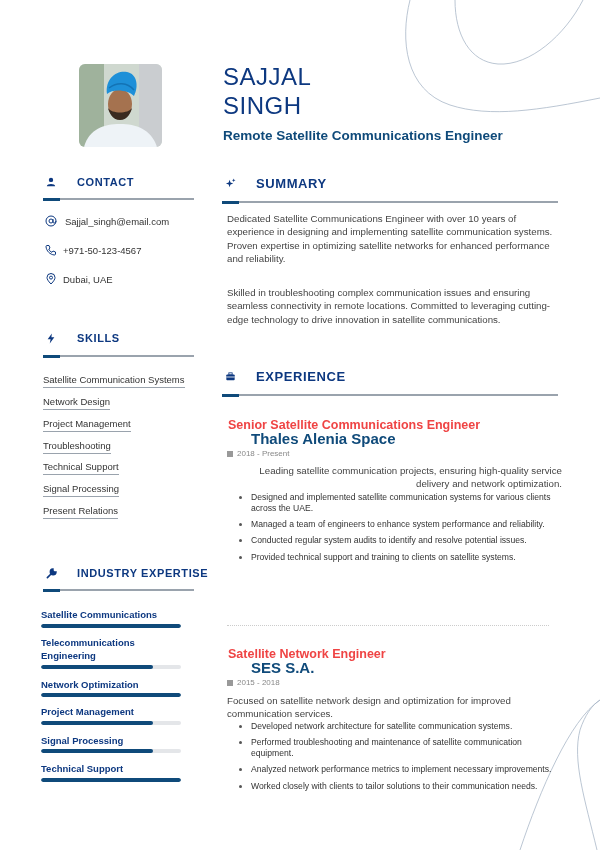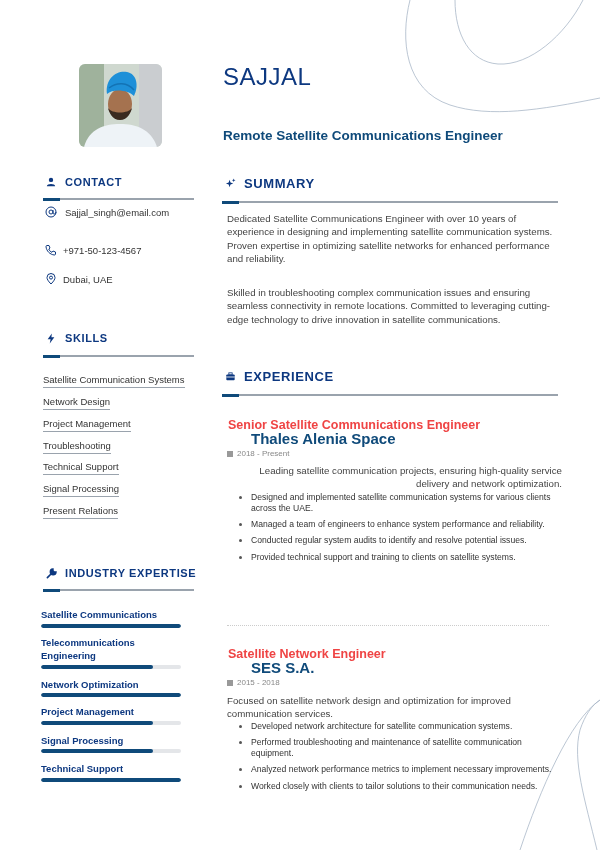--- a/index.html
+++ b/index.html
@@ -4,21 +4,21 @@
 <style>
   * { box-sizing: border-box; margin: 0; padding: 0; }
   html, body { width: 600px; height: 850px; background: #ffffff; overflow: hidden; }
   body { position: relative; font-family: "Liberation Sans", sans-serif; color: #333; }
   .deco { position: absolute; left: 0; top: 0; width: 600px; height: 850px; pointer-events: none; }
 
   .photo { position: absolute; left: 79px; top: 64px; width: 83px; height: 83px; border-radius: 6px; overflow: hidden; }
   .name { position: absolute; left: 223px; top: 62px; font-size: 24px; line-height: 29px; color: #0d3880; letter-spacing: 0.5px; font-weight: normal; }
   .role { position: absolute; left: 223px; top: 128px; font-size: 13.5px; font-weight: bold; color: #0f4a7a; }
 
-  .sec-head { position: absolute; display: flex; align-items: center; gap: 8px; }
+  .sec-head { position: absolute; display: flex; align-items: center; gap: 20px; }
   .sec-head .ttl { font-weight: bold; color: #0d3880; letter-spacing: 0.6px; }
   .sec-head .ico { color: #0d3880; width: 12px; height: 12px; display: inline-flex; align-items: center; justify-content: center; }
   .rule { position: absolute; height: 2px; background: #9aa3ad; }
   .rule::before { content: ""; position: absolute; left: 0; top: -0.5px; width: 17px; height: 3px; background: #0f4a7a; }
 
   .contact-item { position: absolute; left: 45px; display: flex; align-items: center; gap: 6px; font-size: 9.5px; color: #333; }
   .contact-item svg { width: 12px; height: 12px; }
 
   .skill { position: absolute; left: 43px; font-size: 9.5px; color: #333; padding-bottom: 2px; border-bottom: 1.5px solid #9aa3ad; white-space: nowrap; }
 
@@ -56,35 +56,36 @@
     <path d="M5 83 C 10 65, 25 60, 41 60 C 57 60, 72 65, 78 83 Z" fill="#eef3f7"></path>
     <ellipse cx="41" cy="40" rx="12" ry="15" fill="#a5724f"></ellipse>
     <path d="M41 56 C 33 56, 30 48, 29 44 C 33 50, 49 50, 53 44 C 52 48, 49 56, 41 56 Z" fill="#3a2a20"></path>
     <path d="M28 30 C 26 14, 38 6, 48 8 C 58 10, 60 22, 55 32 C 50 26, 34 24, 28 30 Z" fill="#1e90d8"></path>
     <path d="M30 24 C 38 18, 48 18, 55 26" fill="none" stroke="#1373b5" stroke-width="1.5"></path>
   </svg>
 </div>
 
 <div class="name">
   <div>SAJJAL</div>
+  <div>SINGH</div>
 </div>
 <div class="role">Remote Satellite Communications Engineer</div>
 
 <div class="sec-head" style="left:45px; top:176px;">
   <span class="ico">
     <svg viewBox="0 0 12 12" width="10" height="10">
         <circle cx="6" cy="3.5" r="2.6" fill="#0d3880"></circle>
         <path d="M1 11 C1 7.5, 11 7.5, 11 11 Z" fill="#0d3880"></path>
       </svg>
   </span>
   <span class="ttl" style="font-size:11px;">CONTACT</span>
 </div>
 <div class="rule" style="left:43px; top:198px; width:151px;"></div>
 
-<div class="contact-item" style="top:206px;gap:8px;">
+<div class="contact-item" style="top:215px;gap:8px;">
   <svg viewBox="0 0 12 12">
       <circle cx="6" cy="6" r="5" fill="none" stroke="#0d3880" stroke-width="1"></circle>
       <circle cx="6" cy="6" r="2" fill="none" stroke="#0d3880" stroke-width="1"></circle>
       <path d="M8 4 V7 C8 8.5, 11 8.5, 11 6" fill="none" stroke="#0d3880" stroke-width="1"></path>
     </svg>
   <span>Sajjal_singh@email.com</span>
 </div>
 <div class="contact-item" style="top:244px;">
   <svg viewBox="0 0 12 12">
       <path d="M2 1.5 L4 1.5 L5 4 L3.8 5 C4.5 6.8, 5.4 7.7, 7 8.3 L8 7 L10.5 8 L10.5 10 C10.5 10.6, 10 11, 9.4 11 C5 10.6, 1.4 7, 1 2.6 C1 2, 1.4 1.5, 2 1.5 Z" fill="none" stroke="#0d3880" stroke-width="1"></path>

